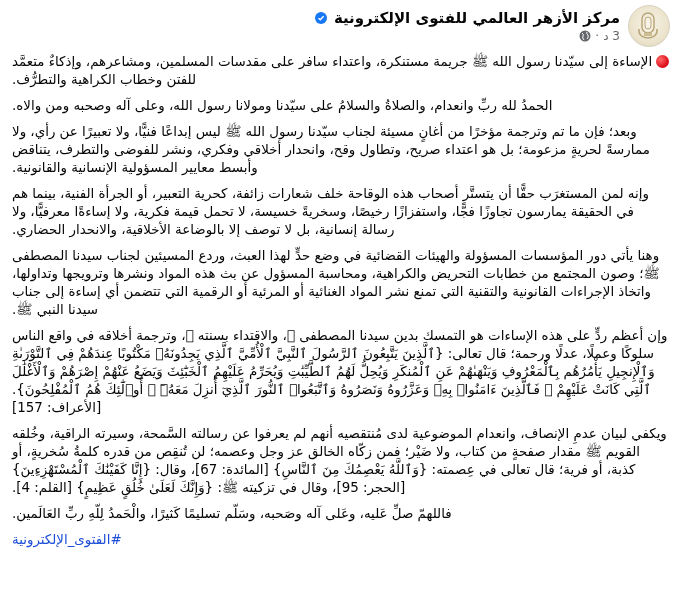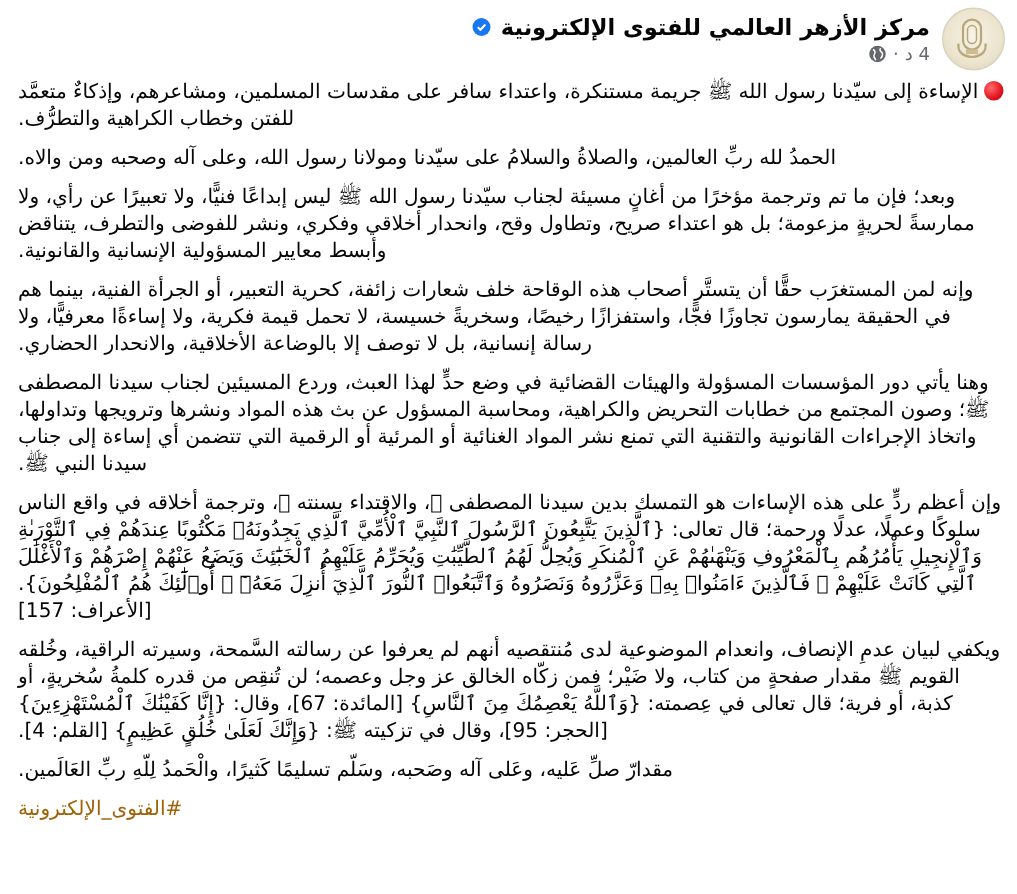--- a/index.html
+++ b/index.html
@@ -20,21 +20,21 @@
   .avatar svg { position:absolute; left:8px; top:5px; }
   .name-block { display:flex; flex-direction:column; justify-content:center; }
   .name-row { display:flex; align-items:center; gap:4px; }
   .page-name { font-weight:bold; font-size:15px; color:#050505; line-height:19px; }
   .verified { width:12px; height:12px; border-radius:50%; background:#1877f2; display:inline-flex; align-items:center; justify-content:center; margin-right:3px; }
   .meta-row { display:flex; align-items:center; gap:4px; font-size:12px; color:#65676b; line-height:16px; }
   .globe { width:12px; height:12px; display:inline-block; }
   .body-text { font-size:13.4px; line-height:18px; text-align:left; padding-top:3px; }
   .para { margin:0 0 8px 0; }
   .red-dot { display:inline-block; width:13px; height:13px; border-radius:50%; background: radial-gradient(circle at 35% 35%, #ff6b6b 0%, #e0141e 60%, #b30010 100%); vertical-align:-2px; margin-left:4px; }
-  .hashtag { color:#a16207; font-size:13.4px; line-height:18px; margin-top:2px; }
+  .hashtag { color:#1d4ed8; font-size:13.4px; line-height:18px; margin-top:2px; }
 </style>
 </head>
 <body>
 
 <div class="post">
   <div class="header">
     <div class="avatar">
       <svg width="22" height="30" viewBox="0 0 22 30">
         <rect x="5" y="2" width="12" height="20" rx="6" fill="none" stroke="#b9a77a" stroke-width="1.5"></rect>
         <rect x="8" y="6" width="6" height="12" rx="3" fill="none" stroke="#b9a77a" stroke-width="1"></rect>
@@ -45,36 +45,36 @@
     <div class="name-block">
       <div class="name-row">
         <span class="page-name">مركز الأزهر العالمي للفتوى الإلكترونية</span>
         <span class="verified">
           <svg width="8" height="8" viewBox="0 0 8 8">
               <path d="M1.5 4.2 L3.3 5.8 L6.6 2.3" fill="none" stroke="#fff" stroke-width="1.4"></path>
             </svg>
         </span>
       </div>
       <div class="meta-row">
-        <span>4 د</span>
+        <span>3 د</span>
         <span>·</span>
         <span class="globe">
           <svg width="12" height="12" viewBox="0 0 12 12">
               <circle cx="6" cy="6" r="5.5" fill="#65676b"></circle>
               <path d="M3 3 Q5 4 4 6 Q3 8 5 10 M8 2 Q7 4 9 5 Q10 7 8 9" fill="none" stroke="#fff" stroke-width="1"></path>
             </svg>
         </span>
       </div>
     </div>
   </div>
 
   <div class="body-text">
     <p class="para"><span class="red-dot"></span><span>الإساءة إلى سيّدنا رسول الله ﷺ جريمة مستنكرة، واعتداء سافر على مقدسات المسلمين، ومشاعرهم، وإذكاءٌ متعمَّد للفتن وخطاب الكراهية والتطرُّف.</span></p>
-    <p class="para">الحمدُ لله ربِّ العالمين، والصلاةُ والسلامُ على سيّدنا ومولانا رسول الله، وعلى آله وصحبه ومن والاه.</p>
+    <p class="para">الحمدُ لله ربِّ وانعدام، والصلاةُ والسلامُ على سيّدنا ومولانا رسول الله، وعلى آله وصحبه ومن والاه.</p>
     <p class="para">وبعد؛ فإن ما تم وترجمة مؤخرًا من أغانٍ مسيئة لجناب سيّدنا رسول الله ﷺ ليس إبداعًا فنيًّا، ولا تعبيرًا عن رأي، ولا ممارسةً لحريةٍ مزعومة؛ بل هو اعتداء صريح، وتطاول وقح، وانحدار أخلاقي وفكري، ونشر للفوضى والتطرف، يتناقض وأبسط معايير المسؤولية الإنسانية والقانونية.</p>
     <p class="para">وإنه لمن المستغرَب حقًّا أن يتستَّر أصحاب هذه الوقاحة خلف شعارات زائفة، كحرية التعبير، أو الجرأة الفنية، بينما هم في الحقيقة يمارسون تجاوزًا فجًّا، واستفزازًا رخيصًا، وسخريةً خسيسة، لا تحمل قيمة فكرية، ولا إساءةًا معرفيًّا، ولا رسالة إنسانية، بل لا توصف إلا بالوضاعة الأخلاقية، والانحدار الحضاري.</p>
     <p class="para">وهنا يأتي دور المؤسسات المسؤولة والهيئات القضائية في وضع حدٍّ لهذا العبث، وردع المسيئين لجناب سيدنا المصطفى ﷺ؛ وصون المجتمع من خطابات التحريض والكراهية، ومحاسبة المسؤول عن بث هذه المواد ونشرها وترويجها وتداولها، واتخاذ الإجراءات القانونية والتقنية التي تمنع نشر المواد الغنائية أو المرئية أو الرقمية التي تتضمن أي إساءة إلى جناب سيدنا النبي ﷺ.</p>
     <p class="para">وإن أعظم ردٍّ على هذه الإساءات هو التمسك بدين سيدنا المصطفى ﷺ، والاقتداء بسنته ﷺ، وترجمة أخلاقه في واقع الناس سلوكًا وعملًا، عدلًا ورحمة؛ قال تعالى: {ٱلَّذِينَ يَتَّبِعُونَ ٱلرَّسُولَ ٱلنَّبِيَّ ٱلْأُمِّيَّ ٱلَّذِي يَجِدُونَهُۥ مَكْتُوبًا عِندَهُمْ فِي ٱلتَّوْرَىٰةِ وَٱلْإِنجِيلِ يَأْمُرُهُم بِٱلْمَعْرُوفِ وَيَنْهَىٰهُمْ عَنِ ٱلْمُنكَرِ وَيُحِلُّ لَهُمُ ٱلطَّيِّبَٰتِ وَيُحَرِّمُ عَلَيْهِمُ ٱلْخَبَٰٓئِثَ وَيَضَعُ عَنْهُمْ إِصْرَهُمْ وَٱلْأَغْلَٰلَ ٱلَّتِي كَانَتْ عَلَيْهِمْ ۚ فَٱلَّذِينَ ءَامَنُوا۟ بِهِۦ وَعَزَّرُوهُ وَنَصَرُوهُ وَٱتَّبَعُوا۟ ٱلنُّورَ ٱلَّذِيٓ أُنزِلَ مَعَهُۥٓ ۙ أُو۟لَٰٓئِكَ هُمُ ٱلْمُفْلِحُونَ}. [الأعراف: 157]</p>
     <p class="para">ويكفي لبيان عدمِ الإنصاف، وانعدام الموضوعية لدى مُنتقصيه أنهم لم يعرفوا عن رسالته السَّمحة، وسيرته الراقية، وخُلقه القويم ﷺ مقدار صفحةٍ من كتاب، ولا ضَيْر؛ فمن زكّاه الخالق عز وجل وعصمه؛ لن تُنقِص من قدره كلمةُ سُخريةٍ، أو كذبة، أو فرية؛ قال تعالى في عِصمته: {وَٱللَّهُ يَعْصِمُكَ مِنَ ٱلنَّاسِ} [المائدة: 67]، وقال: {إِنَّا كَفَيْنَٰكَ ٱلْمُسْتَهْزِءِينَ} [الحجر: 95]، وقال في تزكيته ﷺ: {وَإِنَّكَ لَعَلَىٰ خُلُقٍ عَظِيمٍ} [القلم: 4].</p>
-    <p class="para">مقدارّ صلِّ عَليه، وعَلى آله وصَحبه، وسَلّم تسليمًا كَثيرًا، والْحَمدُ لِلّهِ ربِّ العَالَمين.</p>
+    <p class="para">فاللهمّ صلِّ عَليه، وعَلى آله وصَحبه، وسَلّم تسليمًا كَثيرًا، والْحَمدُ لِلّهِ ربِّ العَالَمين.</p>
     <div class="hashtag">#الفتوى_الإلكترونية</div>
   </div>
 </div>
 
 </body></html>

